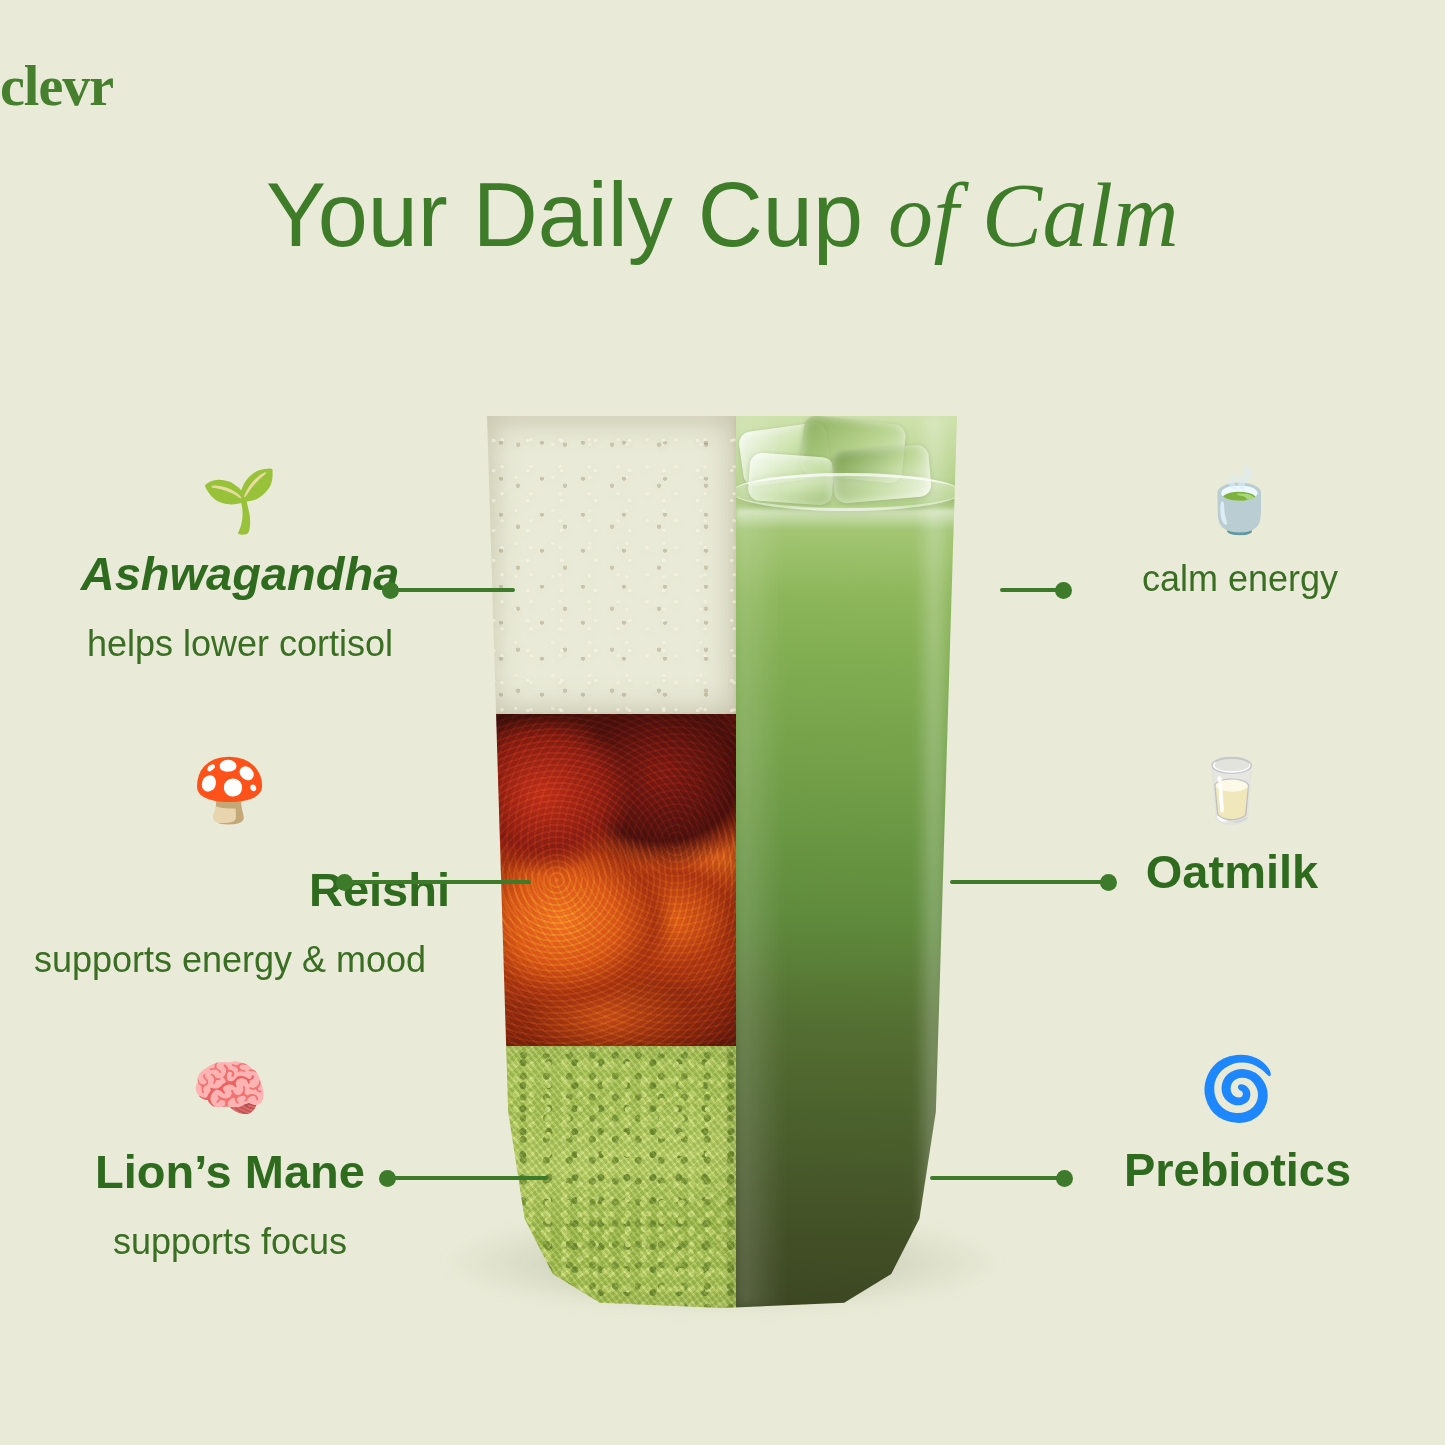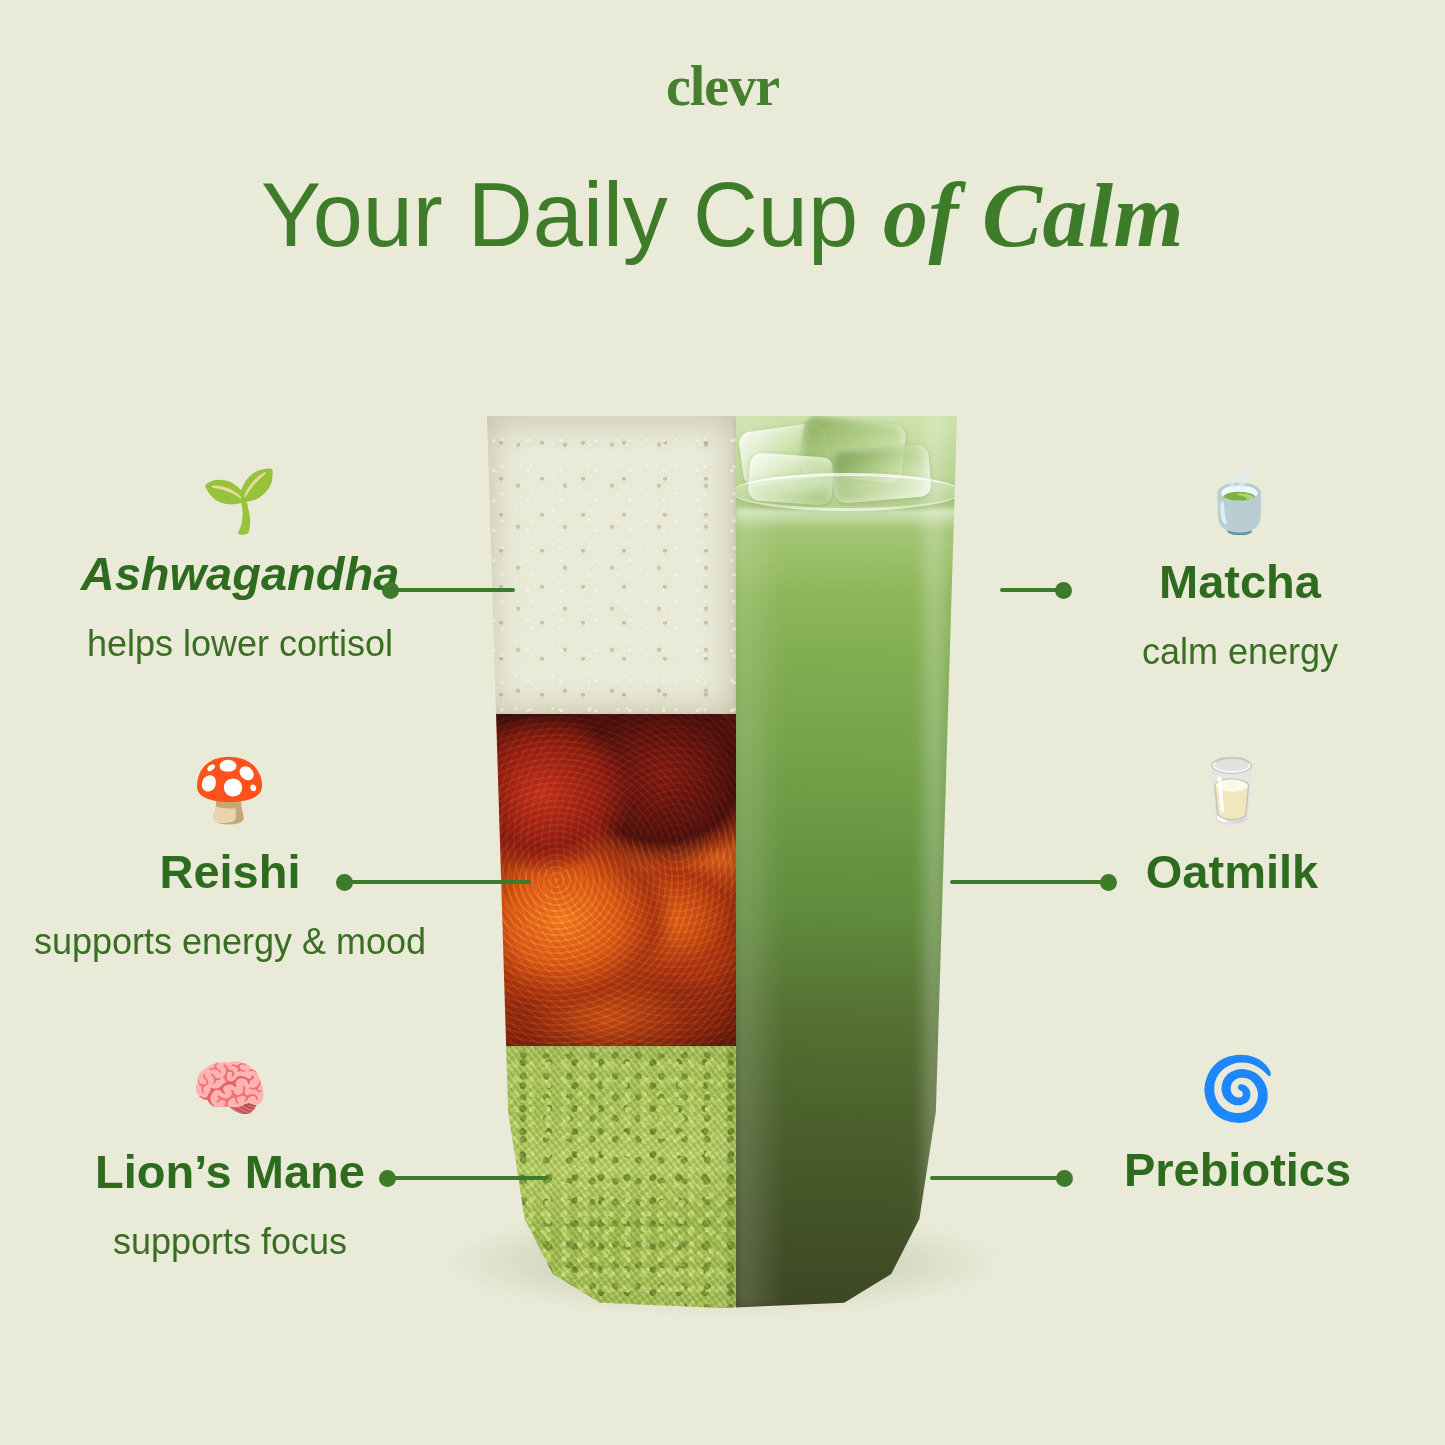--- a/index.html
+++ b/index.html
@@ -16,21 +16,20 @@
     font-family: "Liberation Sans", sans-serif;
     -webkit-font-smoothing: antialiased;
   }
 
   
   .brand {
     position: absolute;
     top: 58px;
     left: 0;
     width: 100%;
-    text-align: center;
     font-family: "Liberation Serif", serif;
     font-size: 56px;
     font-weight: 600;
     letter-spacing: -1px;
     color: #46802f;
     line-height: 1;
   }
 
   
   .headline {
@@ -42,21 +41,21 @@
     font-family: "Liberation Sans", sans-serif;
     font-size: 90px;
     font-weight: 400;
     color: #3f7c2a;
     line-height: 1.05;
     white-space: nowrap;
   }
   .headline .em {
     font-family: "Liberation Serif", serif;
     font-style: italic;
-    font-weight: 700;
+    font-weight: 400;
     letter-spacing: 0.5px;
   }
 
   
   .cup-wrap {
     position: absolute;
     left: 487px;
     top: 416px;
     width: 470px;
     height: 892px;
@@ -327,37 +326,36 @@
   <div class="item left-item" style="left:40px; top:470px; width:400px;">
     <span class="icon">🌱</span>
     <div class="name" style="margin-top:18px;font-style:italic;">Ashwagandha</div>
     <div class="desc" style="margin-top:29px;">helps lower cortisol</div>
   </div>
   <div class="dot" style="left:382px; top:582px;"></div>
   <div class="conn" style="left:395px; top:588px; width:120px;"></div>
 
   <div class="item left-item" style="left:10px; top:760px; width:440px;">
     <span class="icon">🍄</span>
-    <div class="name" style="margin-top:26px;">Reishi</div>
+    <div class="name" style="margin-top:44px;text-align:right;">Reishi</div>
     <div class="desc" style="margin-top:29px;">supports energy &amp; mood</div>
   </div>
   <div class="dot" style="left:336px; top:874px;"></div>
   <div class="conn" style="left:349px; top:880px; width:182px;"></div>
 
   <div class="item left-item" style="left:30px; top:1058px; width:400px;">
     <span class="icon">🧠</span>
     <div class="name" style="margin-top:28px;">Lion’s Mane</div>
     <div class="desc" style="margin-top:29px;text-align:center;">supports focus</div>
   </div>
   <div class="dot" style="left:379px; top:1170px;"></div>
   <div class="conn" style="left:392px; top:1176px; width:156px;"></div>
 
   <div class="item right-item" style="left:1045px; top:470px; width:390px;">
     <span class="icon">🍵</span>
-    <div class="name" style="margin-top:26px;">Matcha</div>
     <div class="desc" style="margin-top:29px;">calm energy</div>
   </div>
   <div class="conn" style="left:1000px; top:588px; width:62px;"></div>
   <div class="dot" style="left:1055px; top:582px;"></div>
 
   <div class="item right-item" style="left:1022px; top:760px; width:420px;">
     <span class="icon">🥛</span>
     <div class="name" style="margin-top:26px;">Oatmilk</div>
   </div>
   <div class="conn" style="left:950px; top:880px; width:157px;"></div>

